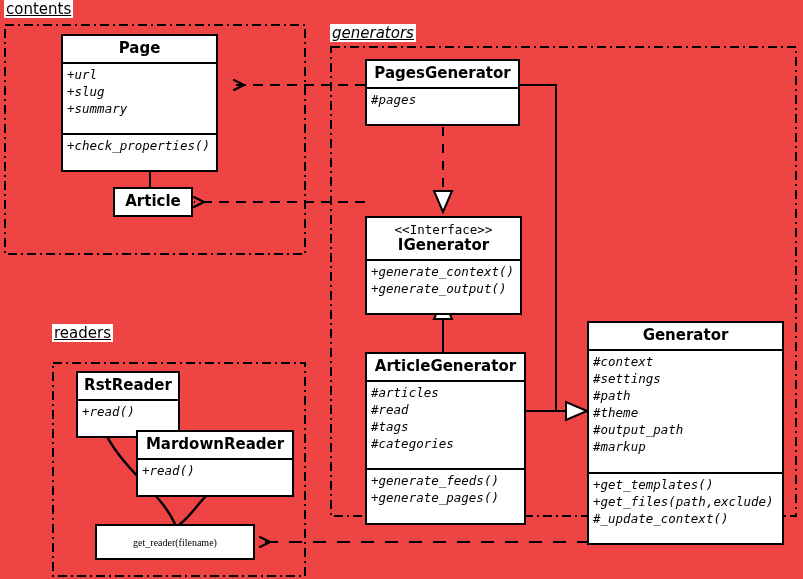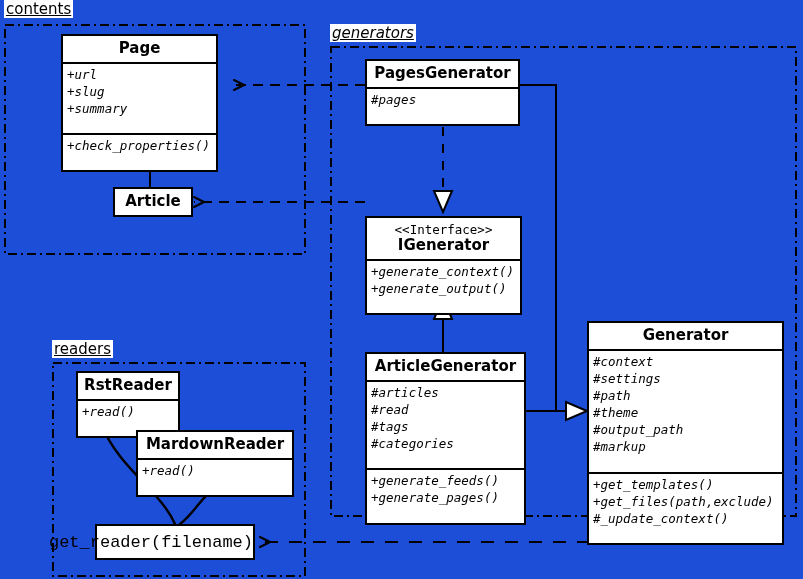--- a/index.html
+++ b/index.html
@@ -7,21 +7,21 @@
     padding: 0;
     background: #ffffff;
   }
   body {
     font-family: "DejaVu Sans", sans-serif;
   }
   #canvas {
     position: relative;
     width: 803px;
     height: 579px;
-    background: #1d4ed8;
+    background: #ef4444;
     overflow: hidden;
   }
   svg.layer {
     position: absolute;
     left: 0;
     top: 0;
     width: 803px;
     height: 579px;
     pointer-events: none;
   }
@@ -78,23 +78,23 @@
   }
   
   .fnbox {
     position: absolute;
     box-sizing: border-box;
     border: 2px solid #000;
     background: #ffffff;
     z-index: 4;
     display: flex;
     align-items: center;
-    justify-content: flex-end;
-    font-family: Liberation Mono, monospace;
-    font-size: 17px;
+    justify-content: center;
+    font-family: Liberation Serif, serif;
+    font-size: 10px;
     color: #000;
   }
 </style>
 </head>
 <body>
 
 <div id="canvas">
 
   <svg class="layer" viewBox="0 0 803 579" xmlns="http://www.w3.org/2000/svg">
     <defs>
@@ -164,21 +164,21 @@
 
     <g>
       <path d="M180,524 C196,512 200,496 222,484" fill="none" stroke="#000" stroke-width="2.4" stroke-linecap="round" marker-end="url(#solidArrowSm)"></path>
     </g>
   </svg>
 
   <div class="pkg-label" style="left:4px; top:0px;">contents</div>
 
   <div class="pkg-label" style="left:330px; top:24px;font-style:italic;">generators</div>
 
-  <div class="pkg-label" style="left:52px; top:340px;text-align:right;">readers</div>
+  <div class="pkg-label" style="left:52px; top:324px;text-align:right;">readers</div>
 
   <div class="uml" style="left:61px; top:34px; width:157px;">
     <div class="name">Page</div>
     <div class="compartment sep">
       <div class="row">+url</div>
       <div class="row">+slug</div>
       <div class="row">+summary</div>
     </div>
     <div class="compartment sep">
       <div class="row">+check_properties()</div>

